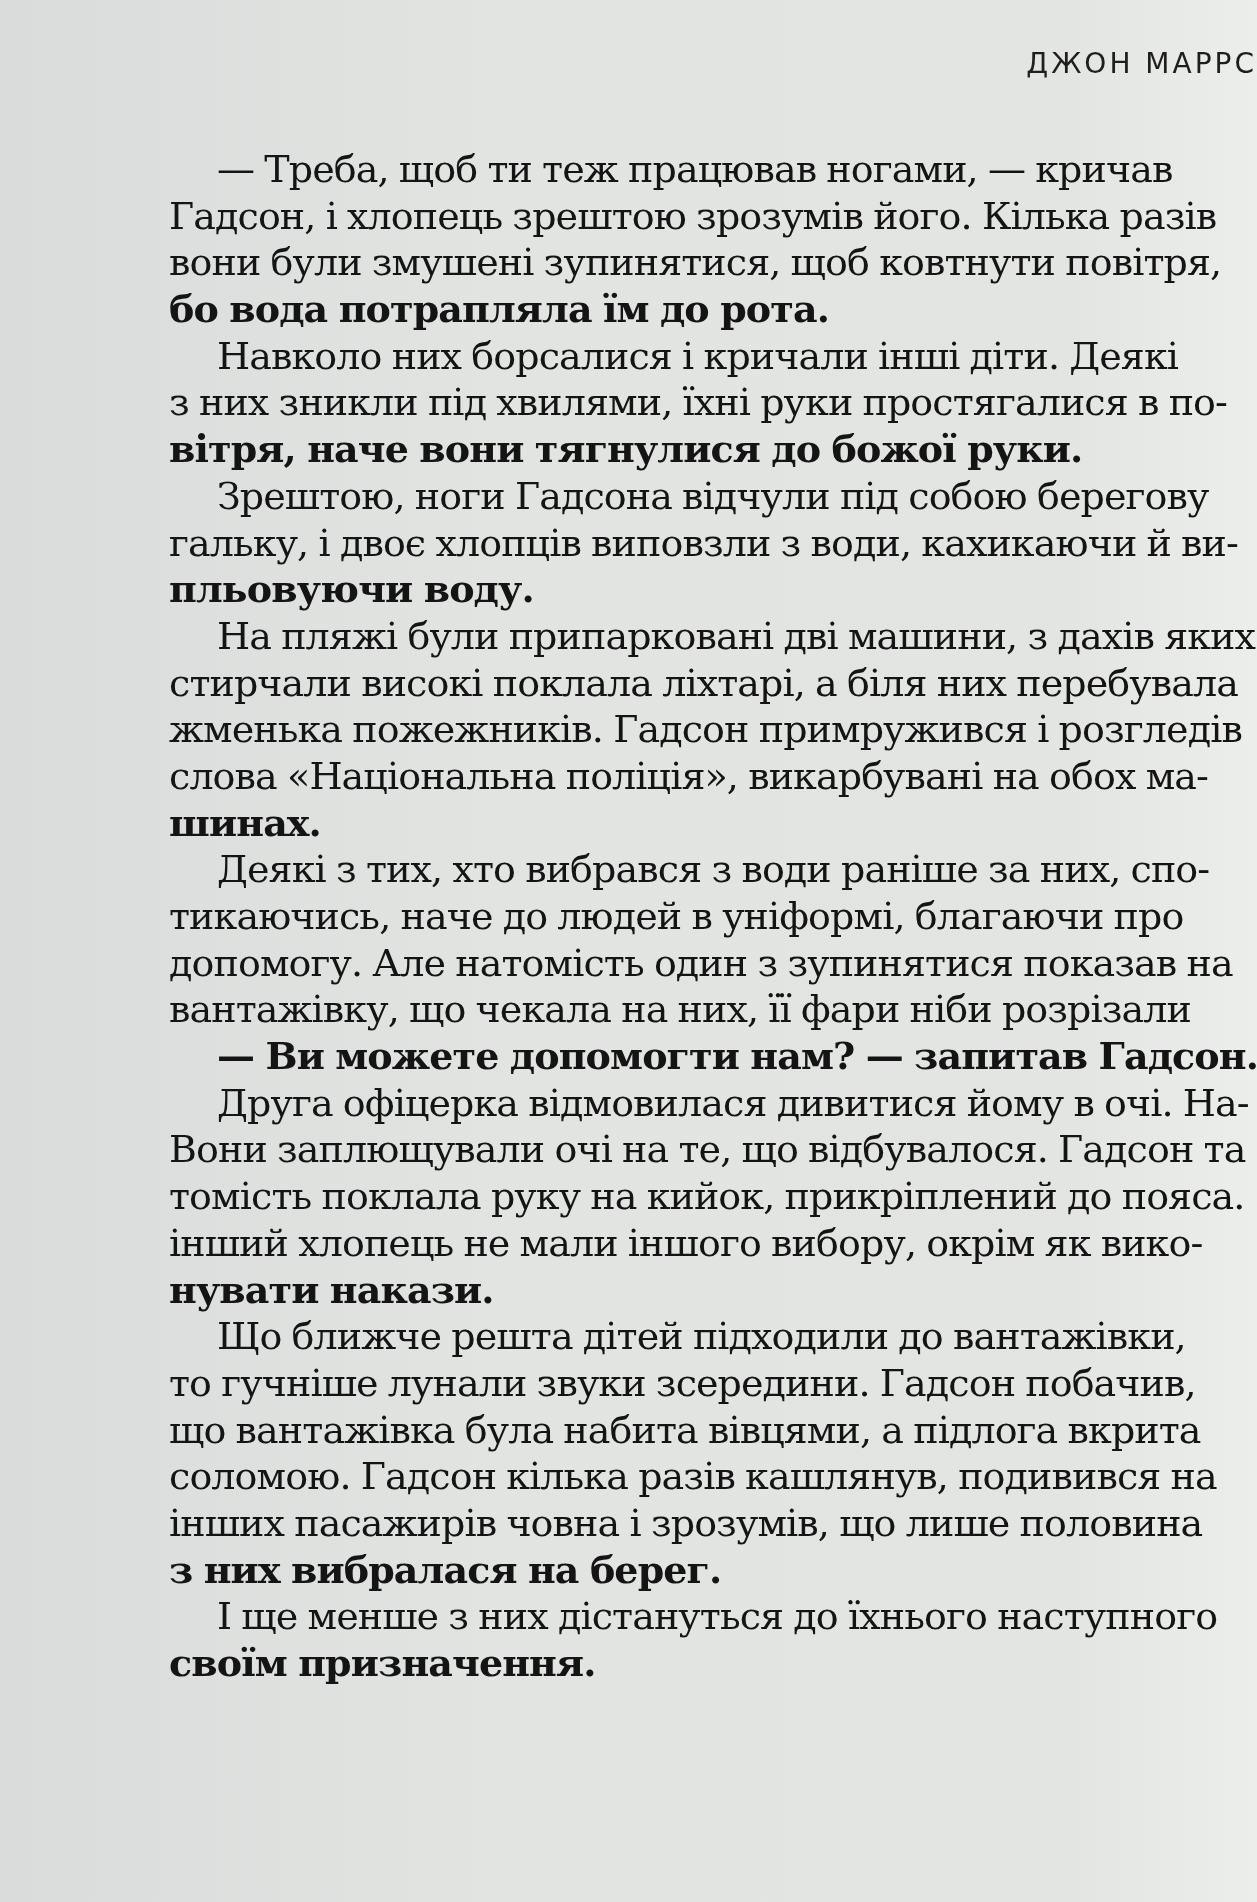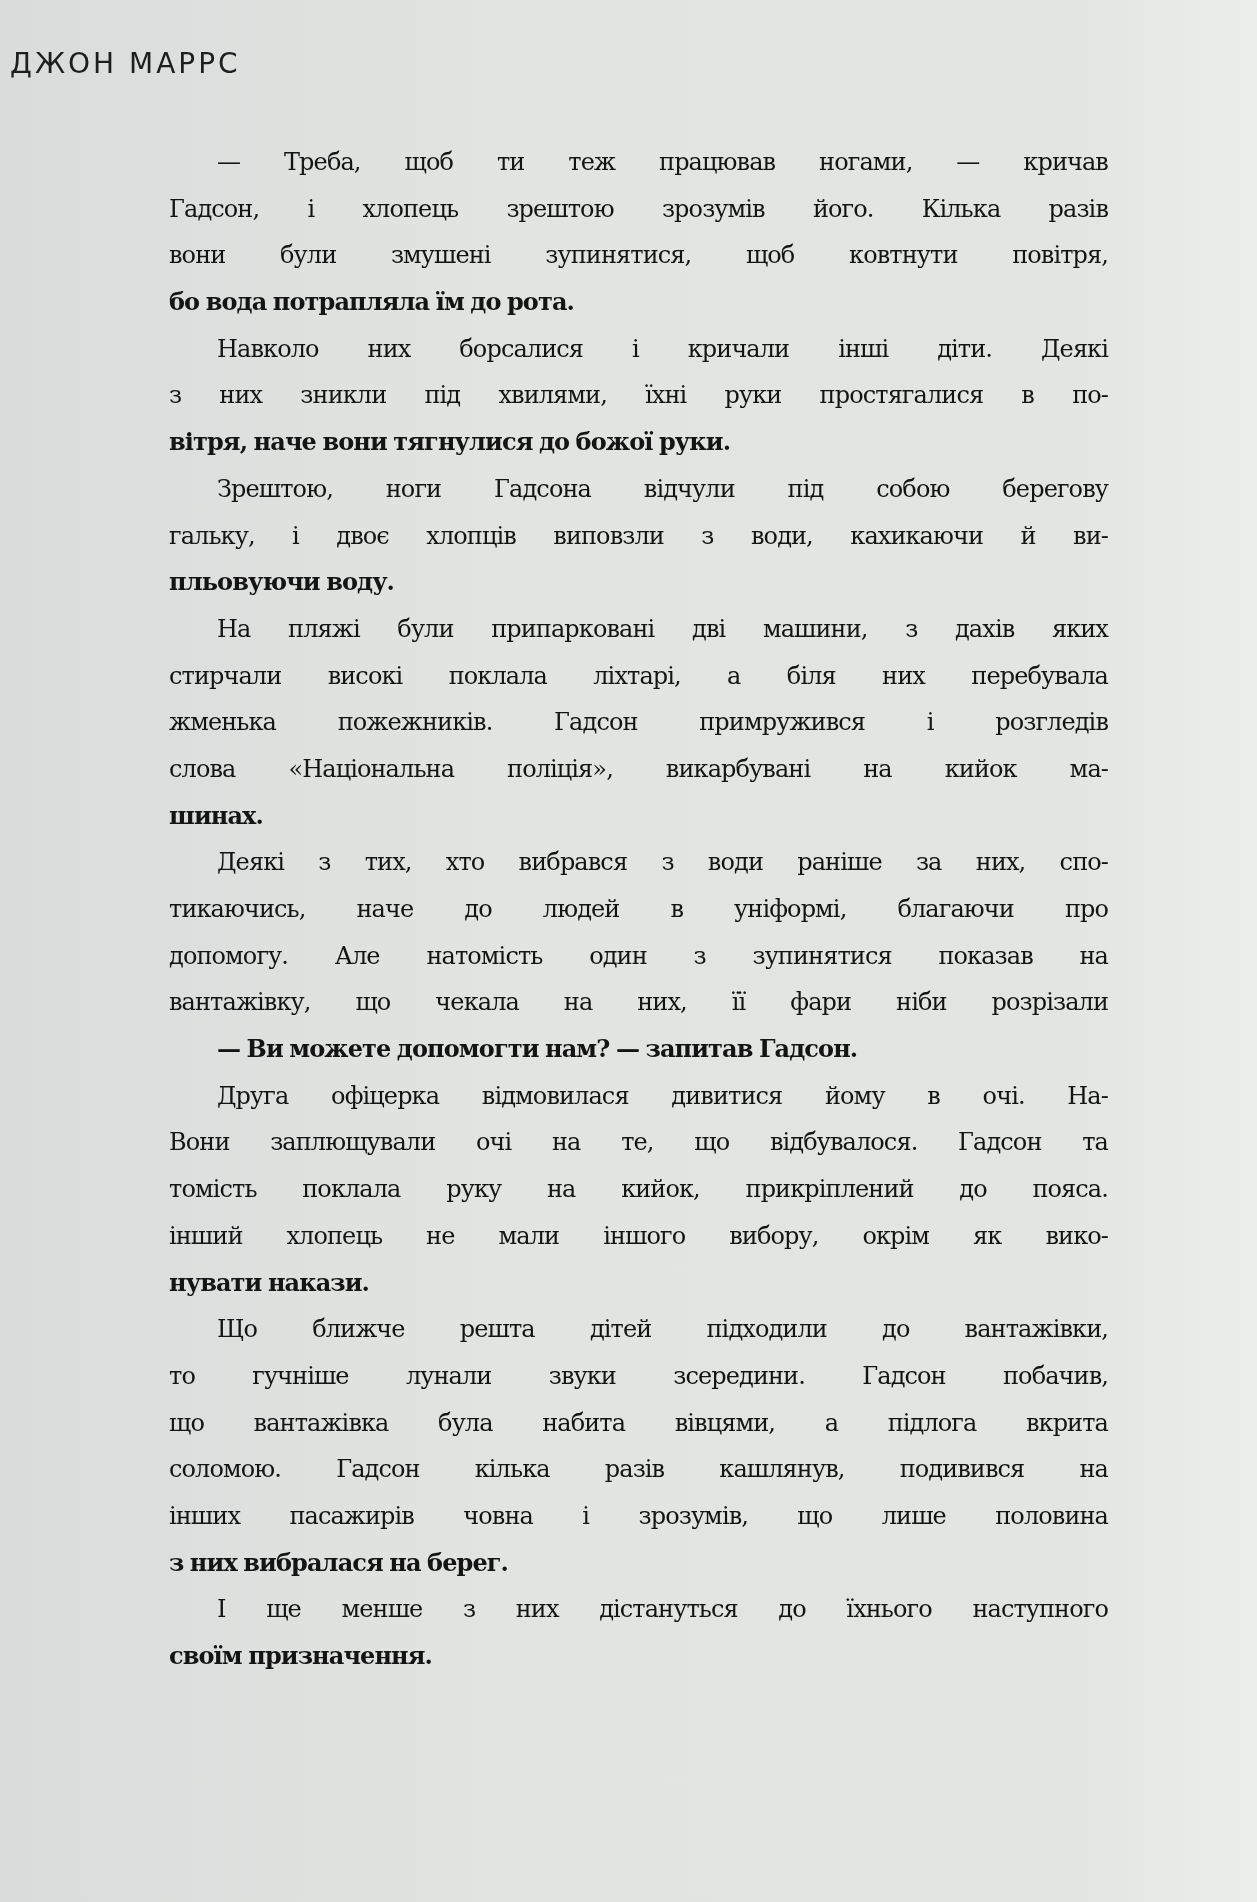--- a/index.html
+++ b/index.html
@@ -17,35 +17,35 @@
   .page {
     position: absolute;
     left: 0; top: 0;
     width: 1257px; height: 1902px;
   }
   .running-head {
     position: absolute;
     top: 47px;
     left: 0;
     width: 1257px;
-    text-align: left;
+    text-align: right;
     font-family: "DejaVu Sans", sans-serif;
     font-size: 28px;
     letter-spacing: 3px;
     color: #1e1e1e;
     padding-left: 10px;
     box-sizing: border-box;
   }
   .body-text {
     position: absolute;
-    top: 139px;
+    top: 146px;
     left: 121px;
     width: 987px;
     font-family: "DejaVu Serif", serif;
-    font-size: 24px;
+    font-size: 38px;
     line-height: 46.7px;
     color: #141414;
     letter-spacing: -0.9px;
     word-spacing: -1px;
   }
   .para {
     margin: 0;
     padding: 0;
     text-indent: 48px;
   }
@@ -84,21 +84,21 @@
     </div>
     <div class="para">
       <span class="line first">Зрештою, ноги Гадсона відчули під собою берегову</span>
       <span class="line">гальку, і двоє хлопців виповзли з води, кахикаючи й ви-</span>
       <span class="line last">пльовуючи воду.</span>
     </div>
     <div class="para">
       <span class="line first">На пляжі були припарковані дві машини, з дахів яких</span>
       <span class="line">стирчали високі поклала ліхтарі, а біля них перебувала</span>
       <span class="line">жменька пожежників. Гадсон примружився і розгледів</span>
-      <span class="line">слова «Національна поліція», викарбувані на кийок ма-</span>
+      <span class="line">слова «Національна поліція», викарбувані на обох ма-</span>
       <span class="line last">шинах.</span>
     </div>
     <div class="para">
       <span class="line first">Деякі з тих, хто вибрався з води раніше за них, спо-</span>
       <span class="line">тикаючись, наче до людей в уніформі, благаючи про</span>
       <span class="line">допомогу. Але натомість один з зупинятися показав на</span>
       <span class="line">вантажівку, що чекала на них, її фари ніби розрізали</span>
     </div>
     <div class="para">
       <span class="line first last">— Ви можете допомогти нам? — запитав Гадсон.</span>

